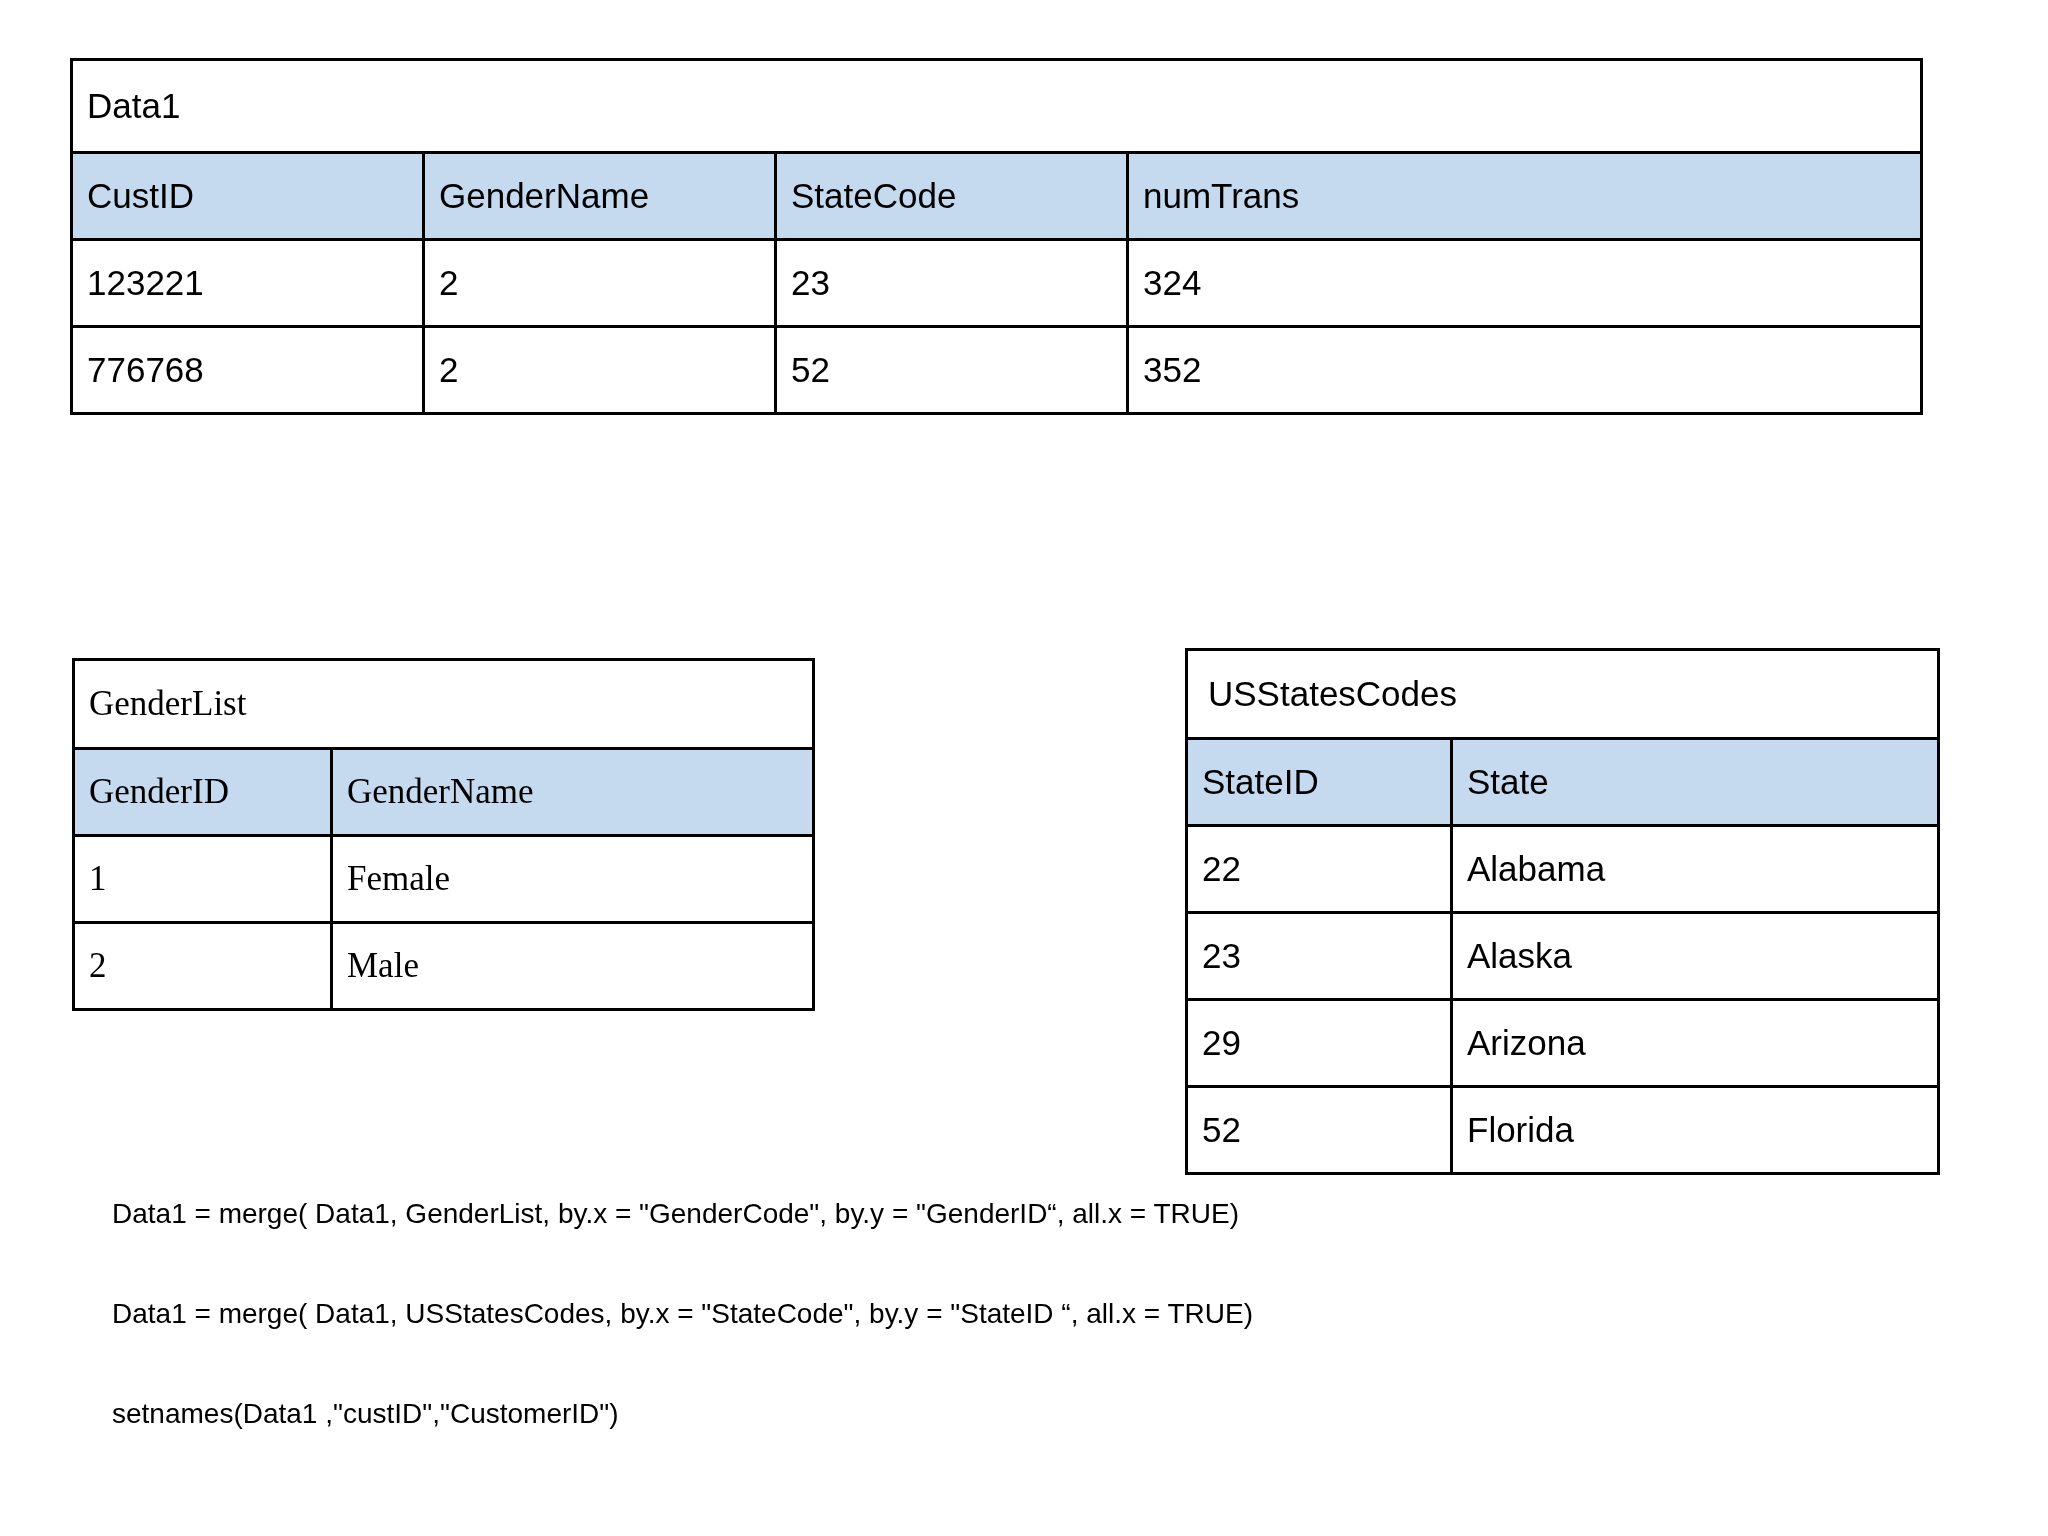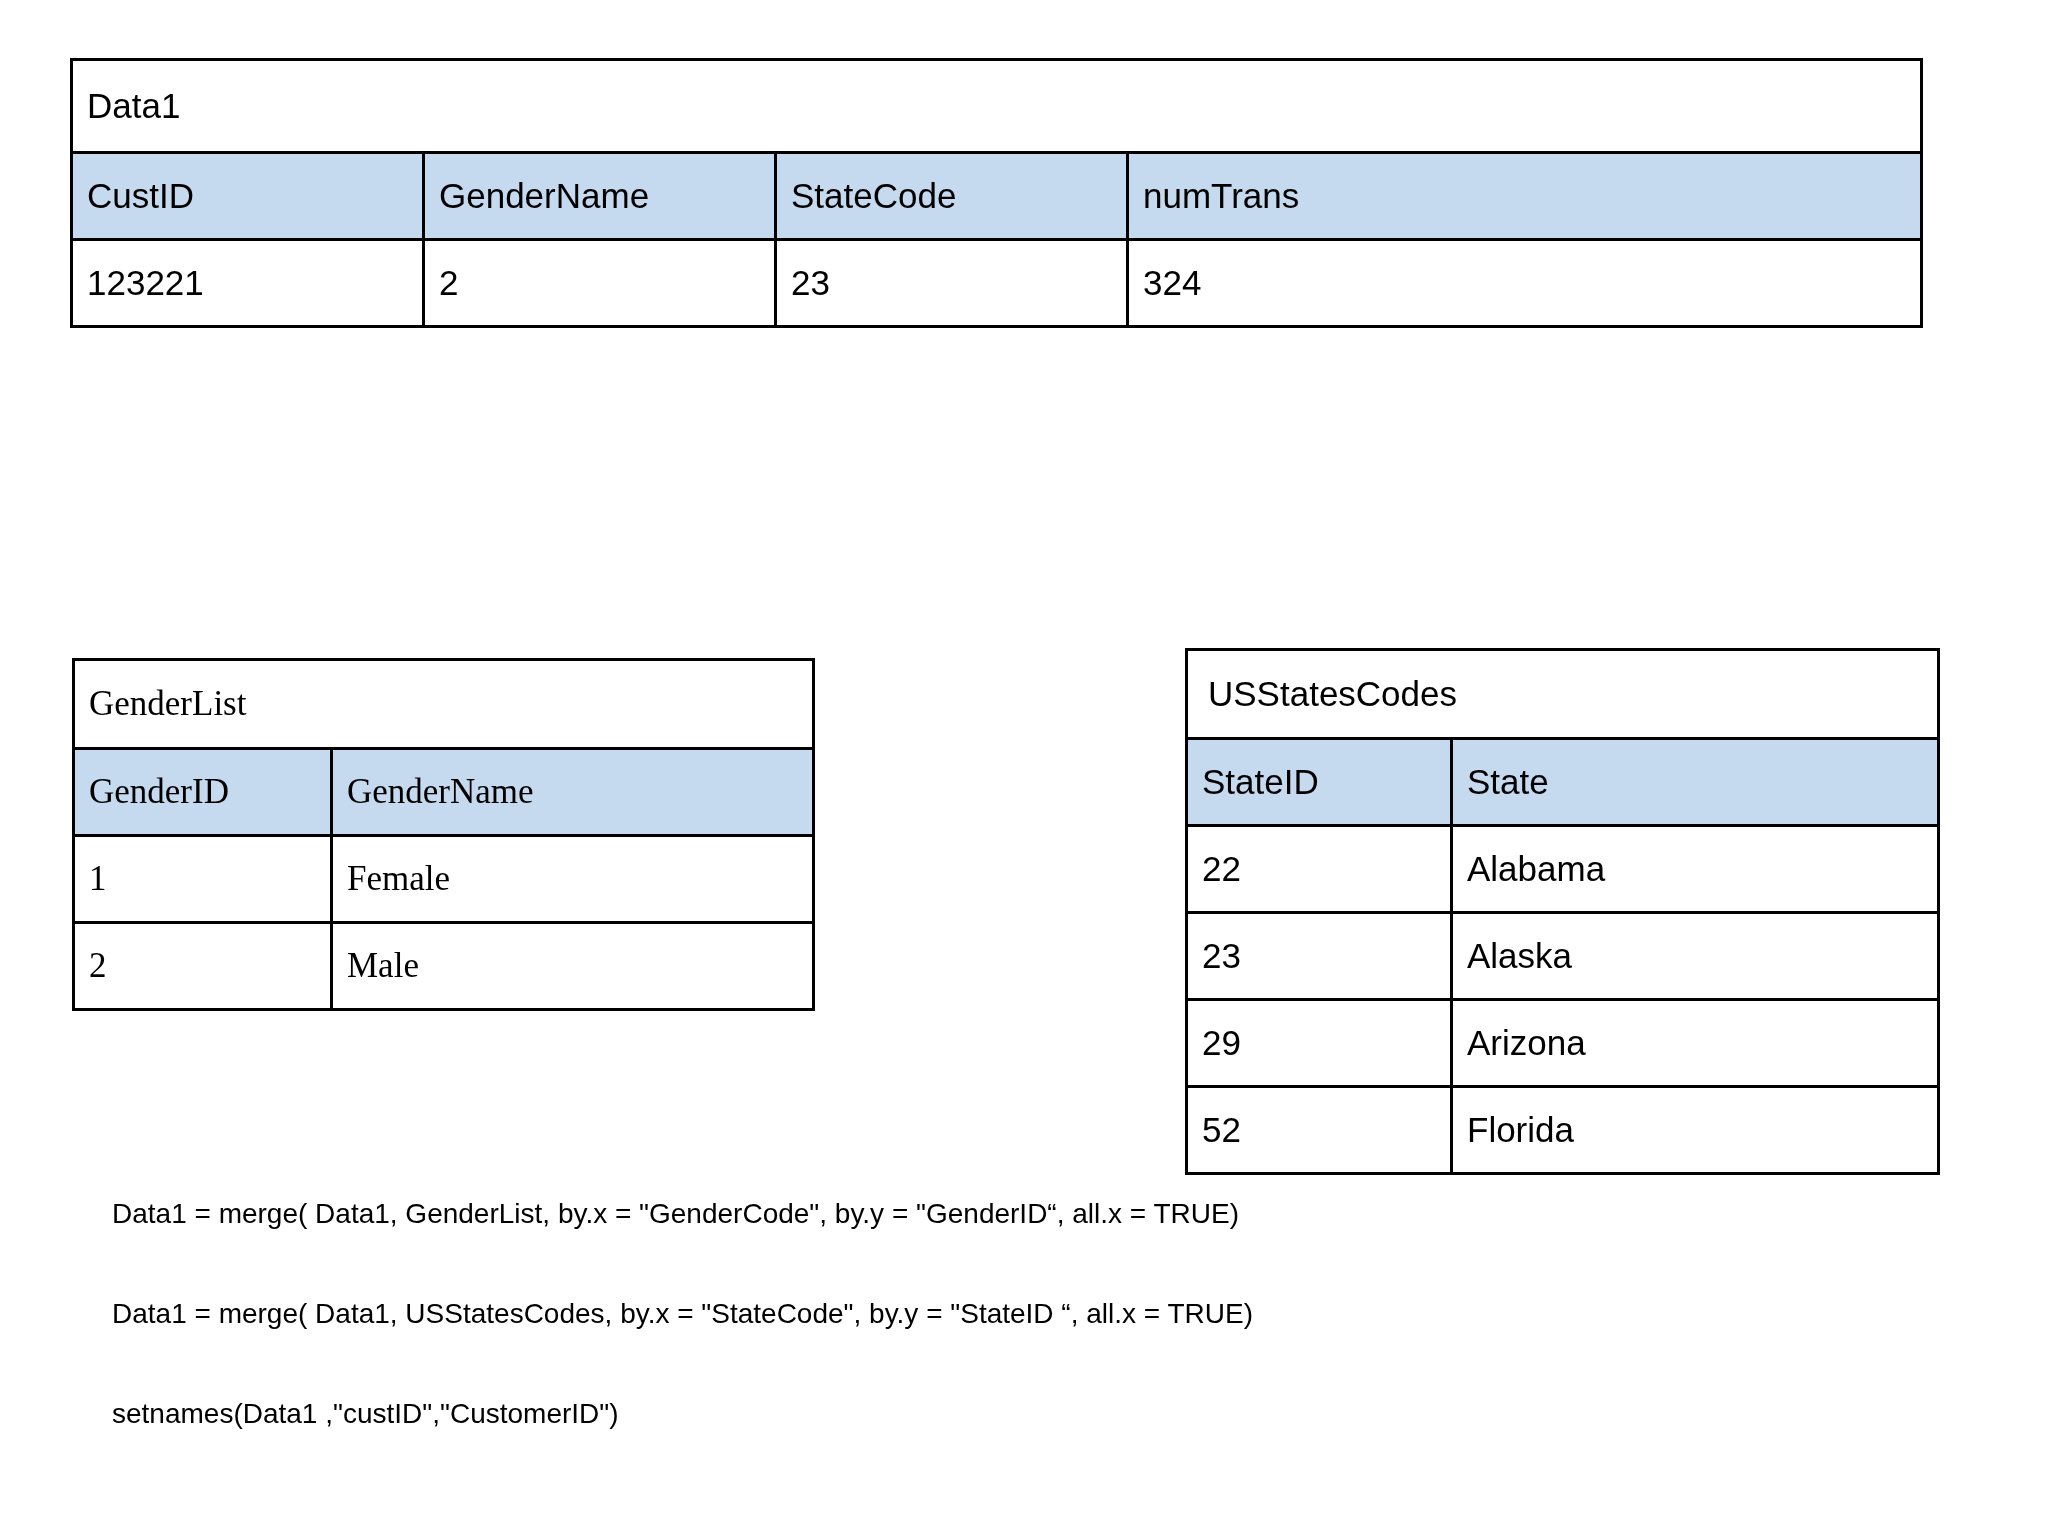--- a/index.html
+++ b/index.html
@@ -111,20 +111,26 @@
         <td>GenderName</td>
         <td>StateCode</td>
         <td>numTrans</td>
       </tr>
       <tr>
         <td>123221</td>
         <td>2</td>
         <td>23</td>
         <td>324</td>
       </tr>
+      <tr>
+        <td>776768</td>
+        <td>2</td>
+        <td>52</td>
+        <td>352</td>
+      </tr>
     </tbody>
   </table>
 
   <table class="tbl" id="genderlist-table">
     <colgroup>
       <col style="width:258px">
       <col style="width:482px">
     </colgroup>
     <tbody>
       <tr class="title-row">

